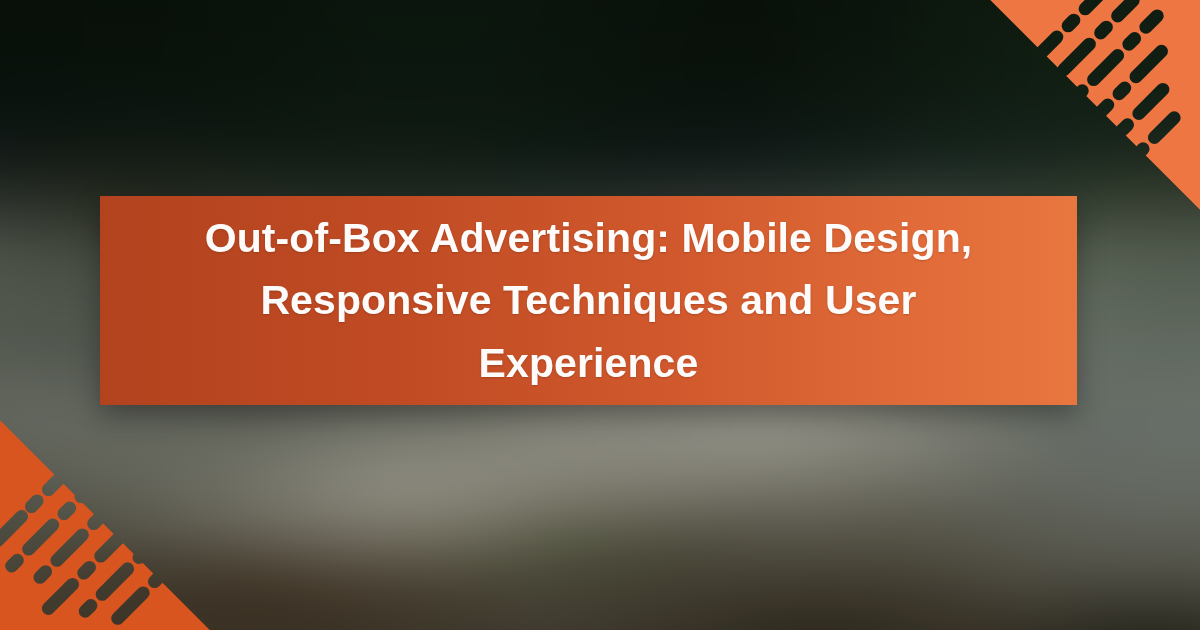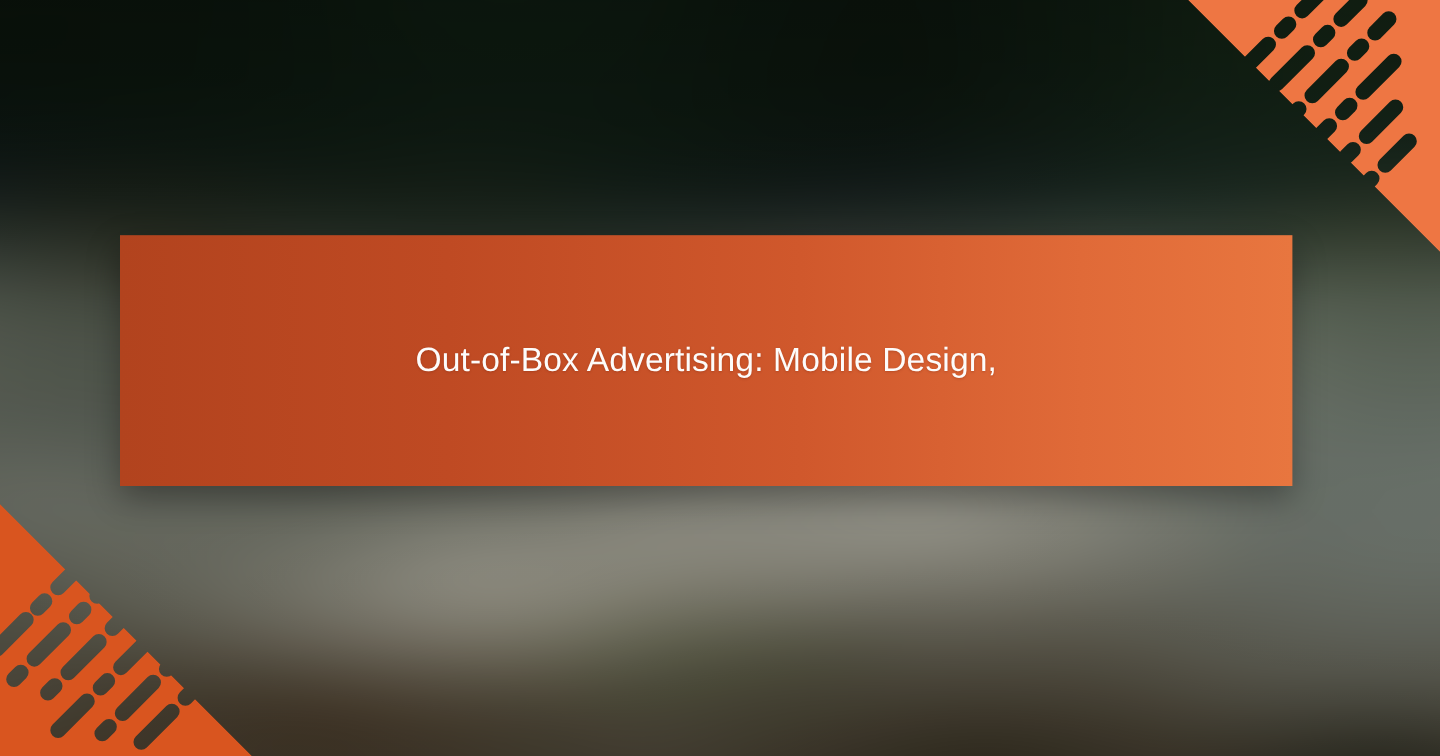--- a/index.html
+++ b/index.html
@@ -100,22 +100,22 @@
     background: linear-gradient(to right, #b2431e 0%, #bf4a23 28%, #d0582c 58%, #e06a38 82%, #e8763f 100%);
     box-shadow: 0 10px 26px rgba(0,0,0,0.33);
     display: flex;
     align-items: center;
     justify-content: center;
     box-sizing: border-box;
     padding: 0 60px;
   }
   .title-text {
     color: #fdfcfb;
-    font-size: 28px;
-    font-weight: 400;
+    font-size: 41px;
+    font-weight: 700;
     line-height: 1.52;
     text-align: center;
     letter-spacing: 0.1px;
     margin: 0;
     text-shadow: 0 1px 2px rgba(90,25,5,0.25);
   }
   .title-line { display: block; }
 </style>
 </head>
 <body>
@@ -226,16 +226,17 @@
         <polygon points="0,0 0,210 210,210" fill="#d9551f" mask="url(#maskBL)"></polygon>
       </g>
     </svg>
   </div>
 
   <div class="outline-frame"></div>
 
   <div class="title-card">
     <h1 class="title-text">
       <span class="title-line">Out-of-Box Advertising: Mobile Design,</span>
+      <span class="title-line">Responsive Techniques and User Experience</span>
     </h1>
   </div>
 
 </div>
 
 </body></html>

